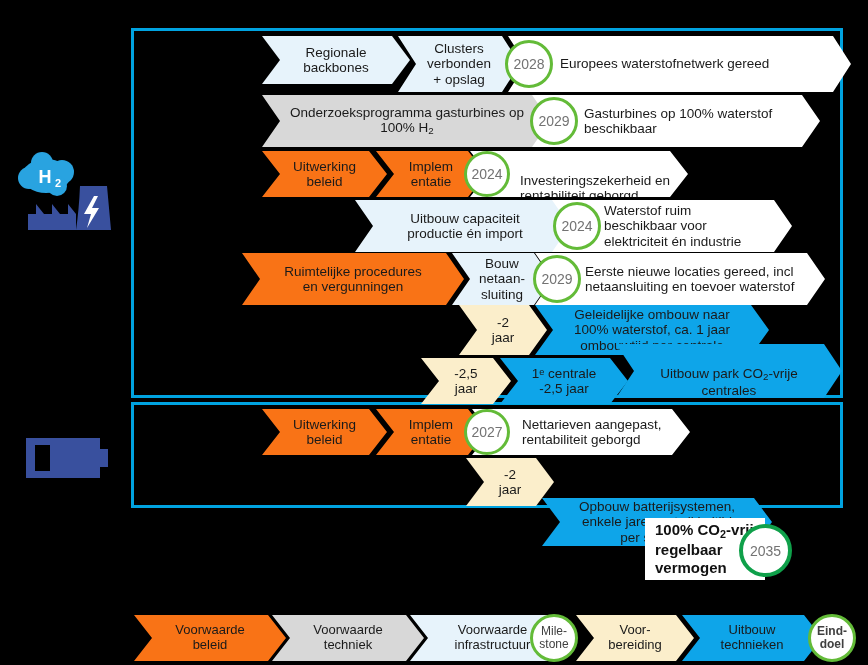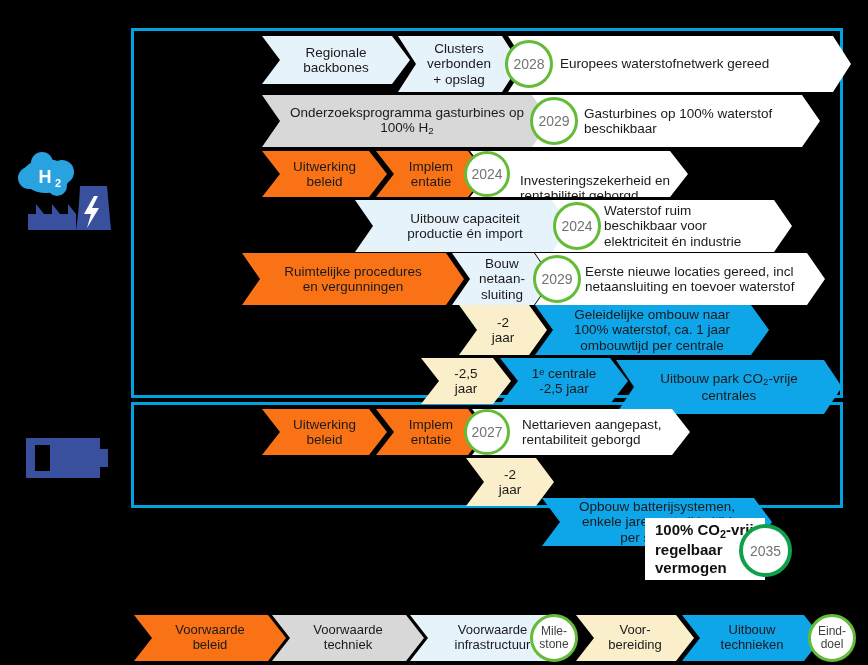--- a/index.html
+++ b/index.html
@@ -162,21 +162,21 @@
   <div class="chev f-blue fs13" style="left:535px;top:305px;width:234px;height:50px;">
     <span class="txt">Geleidelijke ombouw naar<br>100% waterstof, ca. 1 jaar<br>ombouwtijd per centrale</span>
   </div>
 
   <div class="chev f-cream fs13" style="left:421px;top:358px;width:90px;height:46px;">
     <span class="txt">-2,5<br>jaar</span>
   </div>
   <div class="chev f-blue fs13" style="left:500px;top:358px;width:128px;height:46px;">
     <span class="txt">1ᵉ centrale<br>-2,5 jaar</span>
   </div>
-  <div class="chev f-blue fs13" style="left:616px;top:360px;width:226px;height:54px;">
+  <div class="chev f-blue fs13" style="left:616px;top:344px;width:226px;height:54px;align-items:flex-end;">
     <span class="txt">Uitbouw park CO<sub>2</sub>-vrije<br>centrales</span>
   </div>
 
   <div class="chev f-purple fs13" style="left:262px;top:409px;width:125px;height:46px;">
     <span class="txt">Uitwerking<br>beleid</span>
   </div>
   <div class="chev f-purple fs13" style="left:376px;top:409px;width:110px;height:46px;">
     <span class="txt">Implem<br>entatie</span>
   </div>
   <div class="chev f-white fs13 lead" style="left:472px;top:409px;width:218px;height:46px;justify-content:flex-start;">
@@ -212,18 +212,18 @@
     </div>
     <div class="circle" style="left:530px;top:9px;width:48px;height:48px;">
       <span class="lbl">Mile-<br>stone</span>
     </div>
     <div class="chev f-cream" style="left:576px;top:10px;width:118px;height:46px;">
       <span class="txt">Voor-<br>bereiding</span>
     </div>
     <div class="chev f-blue" style="left:682px;top:10px;width:140px;height:46px;">
       <span class="txt">Uitbouw<br>technieken</span>
     </div>
-    <div class="circle" style="left:808px;top:9px;width:48px;height:48px;">
+    <div class="circle" style="left:808px;top:9px;width:48px;height:48px;font-weight:bold;">
       <span class="lbl">Eind-<br>doel</span>
     </div>
   </div>
 
 </div>
 
 </body></html>

